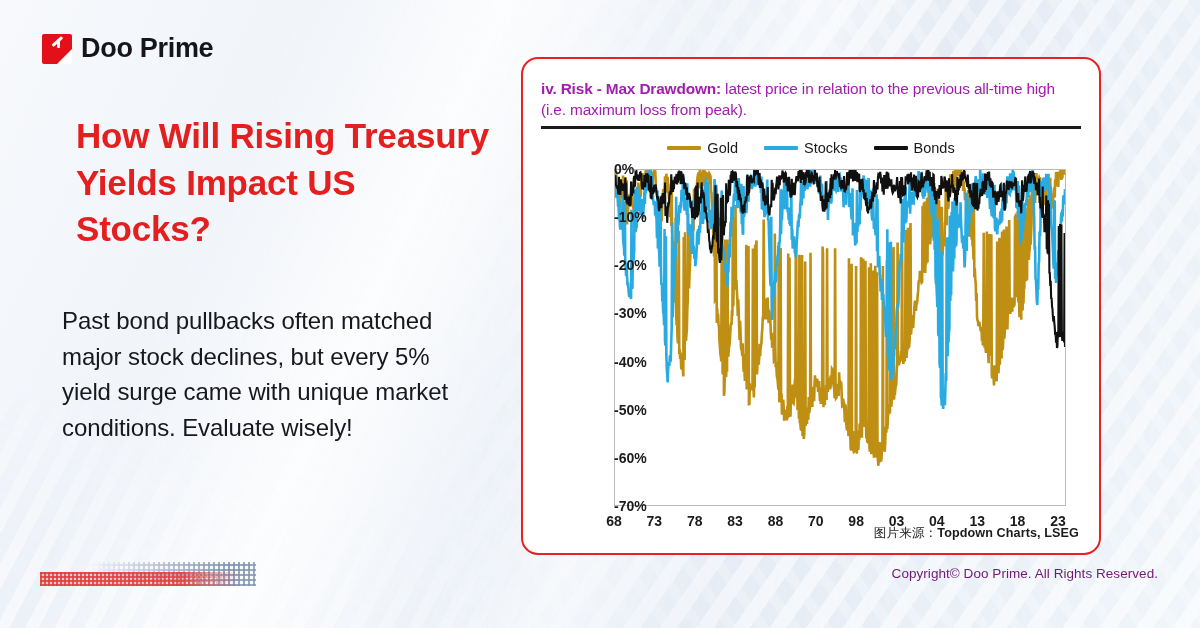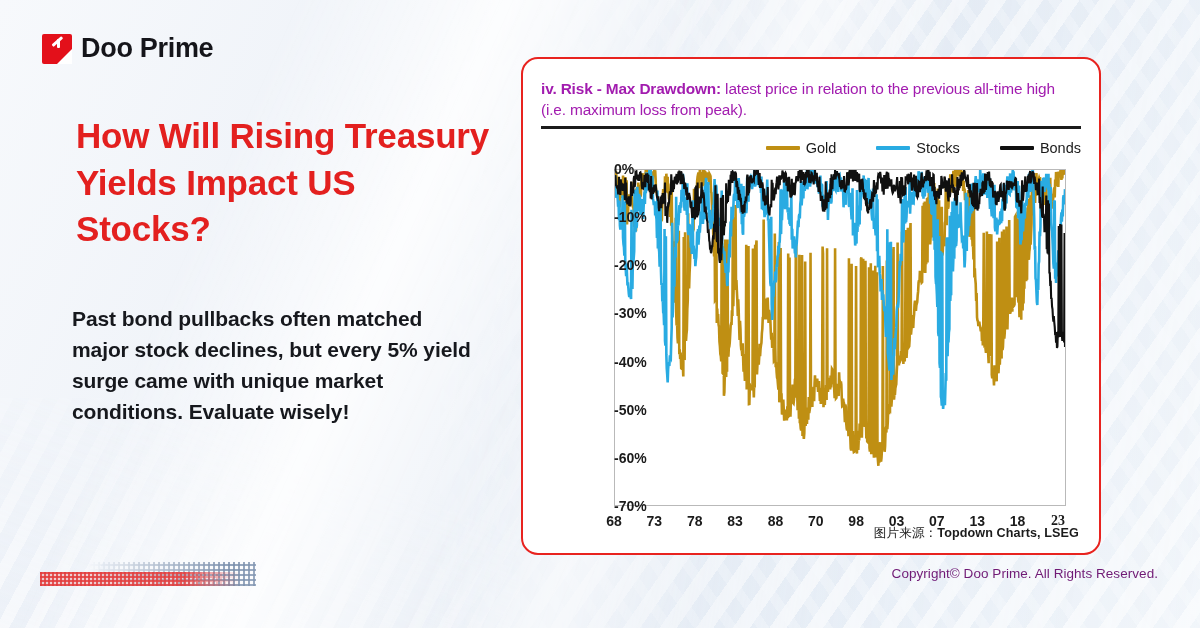--- a/index.html
+++ b/index.html
@@ -64,22 +64,22 @@
     border-radius:1px;
   }
   .logo-text{ font-size:27px; font-weight:800; color:#15151a; letter-spacing:-.3px; position:relative;}
 
   
   #headline{
     position:absolute; left:76px; top:113px; width:420px; z-index:4;
     color:#e3201f; font-size:35px; font-weight:800; line-height:1.33; letter-spacing:-.2px;
   }
   #subcopy{
-    position:absolute; left:72px; top:303px; width:400px; z-index:4;
-    color:#16181d; font-size:21px; font-weight:700; line-height:1.48; letter-spacing:-.1px;
+    position:absolute; left:62px; top:303px; width:400px; z-index:4;
+    color:#16181d; font-size:24px; font-weight:400; line-height:1.48; letter-spacing:-.1px;
   }
 
   
   #deco{ position:absolute; left:36px; top:558px; width:220px; height:34px; z-index:4;}
   .deco-row{ position:absolute; height:14px; }
   .deco-red{
     left:4px; top:14px; width:200px;
     background-image:
       repeating-linear-gradient(0deg,   rgba(226,60,60,.85) 0 2px, transparent 2px 4px),
       repeating-linear-gradient(90deg,  rgba(226,60,60,.85) 0 2px, transparent 2px 4px);
@@ -107,21 +107,21 @@
   #chart-card{
     position:absolute; left:521px; top:57px; width:580px; height:498px;
     background:#fff; border:2.2px solid #e8231f; border-radius:17px; z-index:5;
   }
   .card-inner{ position:absolute; inset:0; padding:20px 18px 0 18px; }
 
   .chart-title{ font-size:15.4px; color:#a21caf; line-height:1.35; letter-spacing:-.15px;}
   .chart-title b{ font-weight:700; }
   .title-rule{ height:3px; background:#1b1b1b; margin-top:5px; }
 
-  .legend{ display:flex; justify-content:flex-end; gap:40px; margin-top:11px; }
+  .legend{ display:flex; justify-content:center; gap:26px; margin-top:11px; }
   .legend-item{ display:flex; align-items:center; gap:6px; font-size:14.5px; color:#1b1b1b; }
   .legend-swatch{ width:34px; height:4px; border-radius:1px; display:inline-block; }
 
   
   #plot-wrap{ position:absolute; left:18px; top:100px; width:546px; height:400px; }
   .ylabel{
     position:absolute; right:100%; transform:translateY(-50%); margin-right:7px;
     font-size:14px; font-weight:700; color:#1b1b1b; white-space:nowrap;
   }
   .xlabel{
@@ -209,23 +209,23 @@
         <div class="ylabel" style="left: 73px; top: 298.857px;">-60%</div>
         <div class="ylabel" style="left: 73px; top: 347px;">-70%</div>
         <div class="xlabel" style="left: 73px; top: 347px;">68</div>
         <div class="xlabel" style="left: 113.357px; top: 347px;">73</div>
         <div class="xlabel" style="left: 153.714px; top: 347px;">78</div>
         <div class="xlabel" style="left: 194.071px; top: 347px;">83</div>
         <div class="xlabel" style="left: 234.429px; top: 347px;">88</div>
         <div class="xlabel" style="left: 274.786px; top: 347px;">70</div>
         <div class="xlabel" style="left: 315.143px; top: 347px;">98</div>
         <div class="xlabel" style="left: 355.5px; top: 347px;">03</div>
-        <div class="xlabel" style="left: 395.857px; top: 347px;">07</div>
+        <div class="xlabel" style="left: 395.857px; top: 347px;">04</div>
         <div class="xlabel" style="left: 436.214px; top: 347px;">13</div>
         <div class="xlabel" style="left: 476.571px; top: 347px;">18</div>
-        <div class="xlabel" style="left: 516.929px; top: 347px; font-family: Liberation Serif, serif;">23</div>
+        <div class="xlabel" style="left: 516.929px; top: 347px;">23</div>
       </div>
   </div>
 
   <div class="source">
     <span class="lbl">图片来源：</span><span>Topdown Charts, LSEG</span>
   </div>
 </div>
 
 </body></html>

